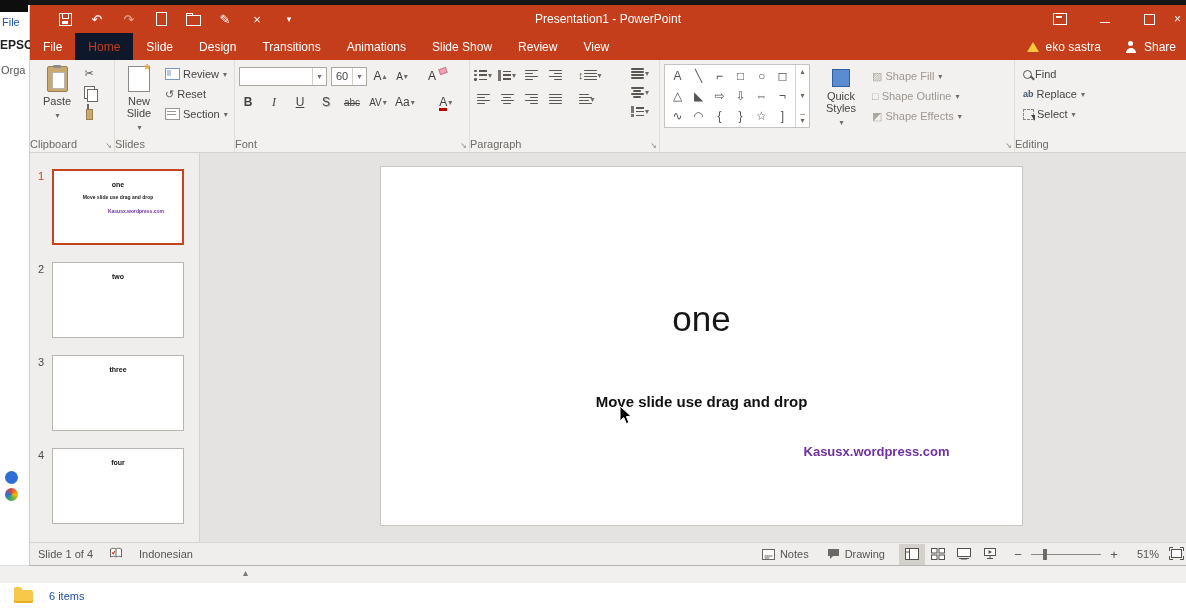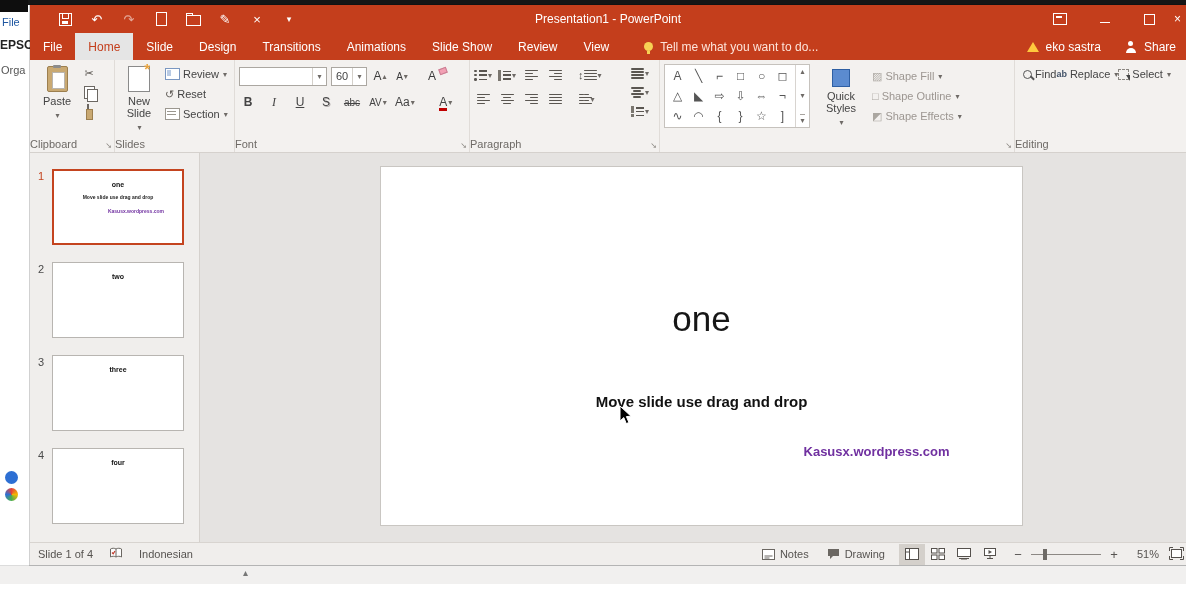--- a/index.html
+++ b/index.html
@@ -39,21 +39,21 @@
   .win-ctrls{margin-left:auto;display:flex;align-items:stretch;height:100%;}
   .wbtn{width:45px;display:flex;align-items:center;justify-content:center;color:#fff;font-size:12px;}
   .ic-rdo{width:12px;height:10px;border:1px solid #fff;position:relative;}
   .ic-rdo::before{content:"";position:absolute;left:2px;top:2px;width:6px;height:2px;background:#fff;}
   .ic-min{width:10px;height:1px;background:#fff;margin-top:6px;}
   .ic-max{width:9px;height:9px;border:1px solid #fff;}
   .wbtn.close-cut{width:12px;overflow:hidden;justify-content:flex-start;padding-left:2px;}
   
   .tabrow{height:27px;background:var(--orange);display:flex;align-items:stretch;color:#fff;flex:0 0 auto;}
   .tab{display:flex;align-items:center;padding:0 13px;font-size:12px;cursor:default;}
-  .tab.active{background:#e5e5e5;color:var(--orange);}
+  .tab.active{background:#0f172a;color:var(--orange);}
   .tellme{display:flex;align-items:center;gap:7px;margin-left:22px;font-size:12px;color:#fde4da;}
   .bulb{width:9px;height:9px;border-radius:50%;background:#f7d154;position:relative;}
   .bulb::after{content:"";position:absolute;left:3px;bottom:-3px;width:3px;height:3px;background:#f7d154;}
   .acct{margin-left:auto;display:flex;align-items:center;gap:7px;font-size:12px;padding-right:10px;}
   .warn-tri{width:0;height:0;border-left:6px solid transparent;border-right:6px solid transparent;border-bottom:10px solid #ffc83d;}
   .person{width:12px;height:12px;position:relative;}
   .person::before{content:"";position:absolute;left:3.5px;top:0;width:5px;height:5px;border-radius:50%;background:#fff;}
   .person::after{content:"";position:absolute;left:1px;bottom:0;width:10px;height:5px;border-radius:5px 5px 0 0;background:#fff;}
   
   .ribbon{height:92px;display:flex;background:#f3f1ef;border-bottom:1px solid #d5d1cd;flex:0 0 auto;}
@@ -159,20 +159,24 @@
   <div class="bg-topstrip"></div>
   <div class="bg-corner"></div>
   <div class="bg-file">File</div>
   <div class="bg-epso">EPSO</div>
   <div class="bg-orga">Orga</div>
   <span class="bg-ic-blue"></span>
   <span class="bg-ic-color"></span>
   <div class="bg-scroll">
     <span class="up">▴</span>
   </div>
+  <div class="bg-items">
+    <span class="folder"></span>
+    <span class="items-label">6 items</span>
+  </div>
 
   <div class="pp">
 
     <div class="titlebar">
       <div class="qat">
         <span class="qbtn">
             <span class="ic-save"></span>
           </span>
         <span class="qbtn">↶</span>
         <span class="qbtn dim">↷</span>
@@ -204,24 +208,20 @@
     <div class="tabrow">
       <div class="tab">File</div>
       <div class="tab active">Home</div>
       <div class="tab">Slide</div>
       <div class="tab">Design</div>
       <div class="tab">Transitions</div>
       <div class="tab">Animations</div>
       <div class="tab">Slide Show</div>
       <div class="tab">Review</div>
       <div class="tab">View</div>
-      <div class="tellme">
-        <span class="bulb"></span>
-        <span>Tell me what you want to do...</span>
-      </div>
       <div class="acct">
         <span class="warn-tri"></span>
         <span>eko sastra</span>
         <span style="width:10px"></span>
         <span class="person"></span>
         <span>Share</span>
       </div>
     </div>
 
     <div class="ribbon">
@@ -529,21 +529,21 @@
               <span class="gicon">◩</span>
               <span>Shape Effects</span>
               <span class="caret">▾</span>
             </div>
           </div>
         </div>
         <span class="launcher">↘</span>
       </div>
 
       <div class="rgroup" style="width:95px;border-right:none">
-        <div style="display:flex;flex-direction:row;padding-left:4px;">
+        <div style="display:flex;flex-direction:column;padding-left:4px;">
           <div class="smallrow">
             <span class="mag"></span>
             <span>Find</span>
           </div>
           <div class="smallrow">
             <span class="ic-ab">ab</span>
             <span>Replace</span>
             <span class="caret">▾</span>
           </div>
           <div class="smallrow">

